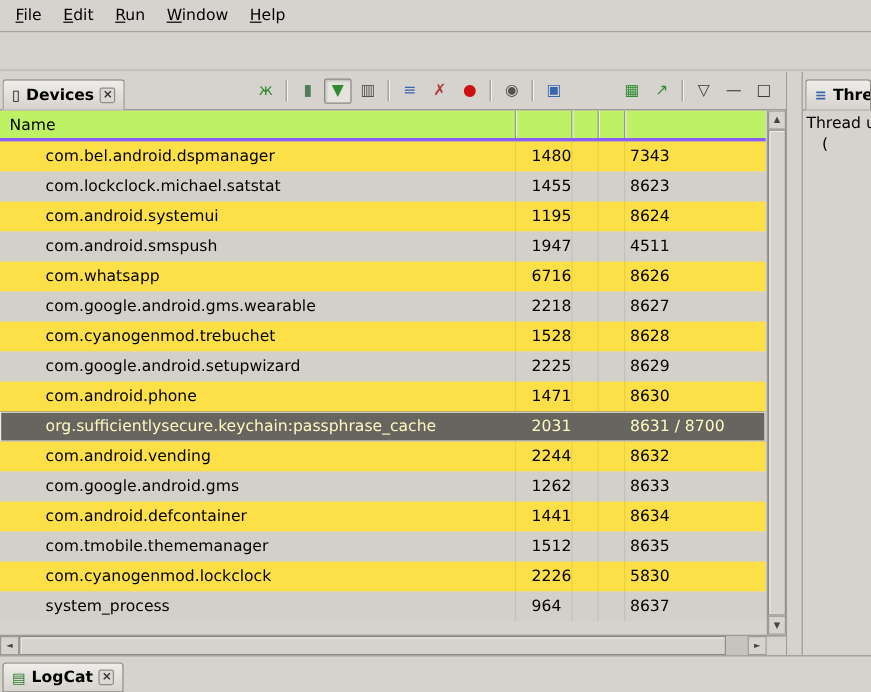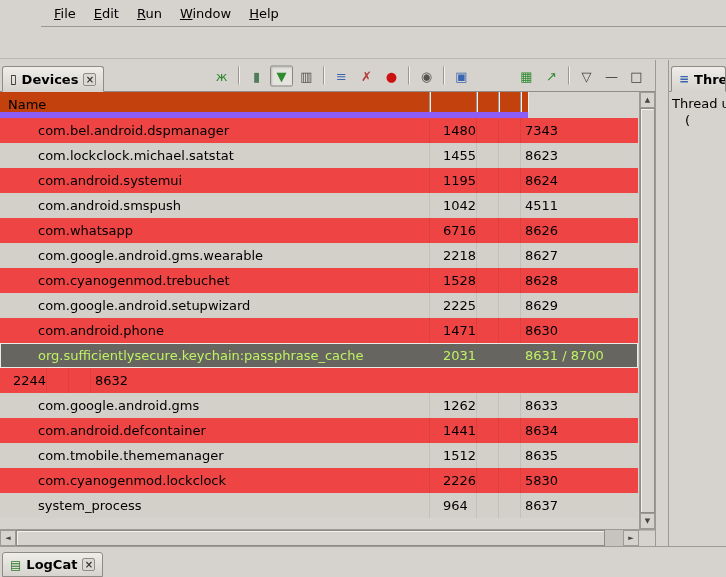--- a/index.html
+++ b/index.html
@@ -9,21 +9,20 @@
   .window {
     position:relative; width:726px; height:577px;
     background:#d6d3ce; overflow:hidden;
   }
 
   
   .menubar {
     height:27px; display:flex; align-items:center;
     padding-left:4px; background:#d6d3ce;
     border-bottom:1px solid #9a9791;
-    margin-left:41px;
   }
   .menu-item { display:inline-block; padding:4px 9px; cursor:default; }
   .menu-item::first-letter { text-decoration:underline; }
 
   .toolbar-strip {
     height:32px; background:#d6d3ce;
     border-bottom:1px solid #bab7b1;
   }
 
   
@@ -77,47 +76,47 @@
   }
   .tb-sep {
     width:0; height:18px; margin:0 4px;
     border-left:1px solid #9b9891; border-right:1px solid #f2f1ed;
   }
   .tb-gap { width:40px; }
 
   
   .table-wrap { position:relative; flex:1; overflow:hidden; }
   .thead {
-    display:flex; height:26px; line-height:25px; width:528px;
-    background:#c2410c; border-bottom:6px solid #8b5cf6;
+    display:flex; height:26px; line-height:25px; width:638px;
+    background:#bef264; border-bottom:3px solid #8b5cf6;
   }
   .thead .hcell {
     border-right:1px solid #98958f; box-shadow:1px 0 0 #f0efec;
     overflow:hidden; white-space:nowrap;
   }
   .h-name { width:430px; padding-left:8px; }
   .h-pid  { width:47px; }
   .h-a    { width:22px; }
   .h-b    { width:22px; }
   .h-port { flex:1; border-right:none !important; }
 
   .tbody { width:638px; }
   .trow {
     display:flex; height:25px; line-height:25px;
-    background:#ef4444; white-space:nowrap; cursor:default;
+    background:#fde047; white-space:nowrap; cursor:default;
   }
   .trow.alt { background:#d3d0c9; }
   .trow .cell { overflow:hidden; white-space:nowrap; }
   .c-name { width:430px; padding-left:38px; border-right:1px solid rgba(0,0,0,.07); }
   .c-pid  { width:47px; padding-left:13px; border-right:1px solid rgba(0,0,0,.07); }
   .c-a    { width:22px; border-right:1px solid rgba(0,0,0,.07); }
   .c-b    { width:22px; border-right:1px solid rgba(0,0,0,.07); }
   .c-port { flex:1; padding-left:4px; }
   .trow.selected {
-    background:#67655f; color:#bef264;
+    background:#67655f; color:#fef9c3;
     box-shadow:inset 0 0 0 1px #edebe6;
   }
   .trow.selected .cell { border-right-color:transparent; }
 
   
   .vscroll {
     position:absolute; top:0; right:0; bottom:0; width:16px;
     background:#c7c4bd; border-left:1px solid #9c9a94;
   }
   .sb-btn {
@@ -266,21 +265,21 @@
   </div>
             <div class="trow">
     <span class="cell c-name">com.android.systemui</span>
     <span class="cell c-pid">1195</span>
     <span class="cell c-a"></span>
     <span class="cell c-b"></span>
     <span class="cell c-port">8624</span>
   </div>
             <div class="trow alt">
     <span class="cell c-name">com.android.smspush</span>
-    <span class="cell c-pid">1042</span>
+    <span class="cell c-pid">1947</span>
     <span class="cell c-a"></span>
     <span class="cell c-b"></span>
     <span class="cell c-port">4511</span>
   </div>
             <div class="trow">
     <span class="cell c-name">com.whatsapp</span>
     <span class="cell c-pid">6716</span>
     <span class="cell c-a"></span>
     <span class="cell c-b"></span>
     <span class="cell c-port">8626</span>
@@ -314,20 +313,21 @@
     <span class="cell c-port">8630</span>
   </div>
             <div class="trow alt selected">
     <span class="cell c-name">org.sufficientlysecure.keychain:passphrase_cache</span>
     <span class="cell c-pid">20311</span>
     <span class="cell c-a"></span>
     <span class="cell c-b"></span>
     <span class="cell c-port">8631 / 8700</span>
   </div>
             <div class="trow">
+    <span class="cell c-name">com.android.vending</span>
     <span class="cell c-pid">22440</span>
     <span class="cell c-a"></span>
     <span class="cell c-b"></span>
     <span class="cell c-port">8632</span>
   </div>
             <div class="trow alt">
     <span class="cell c-name">com.google.android.gms</span>
     <span class="cell c-pid">12623</span>
     <span class="cell c-a"></span>
     <span class="cell c-b"></span>

